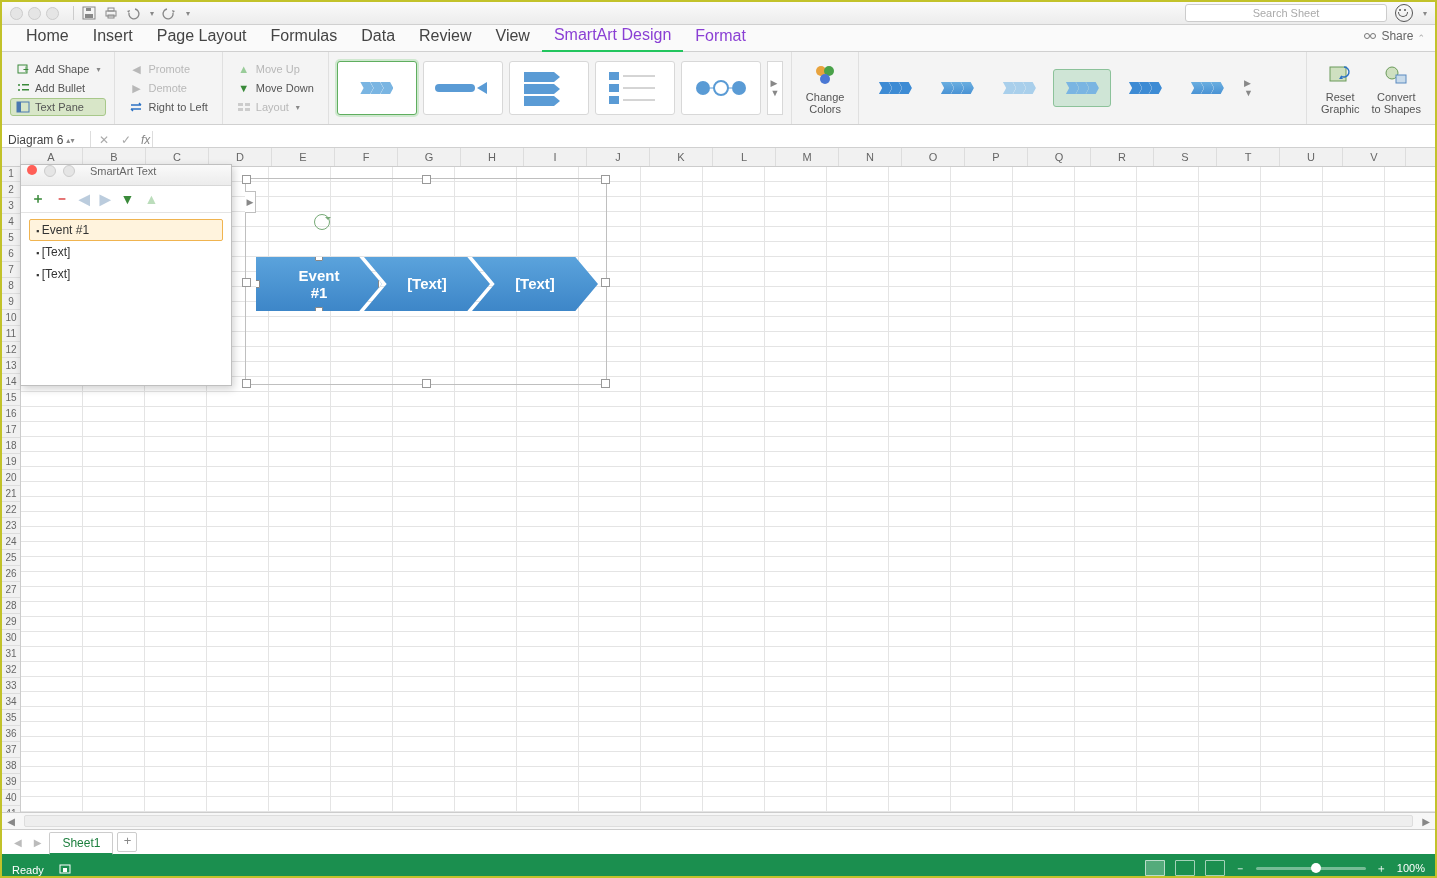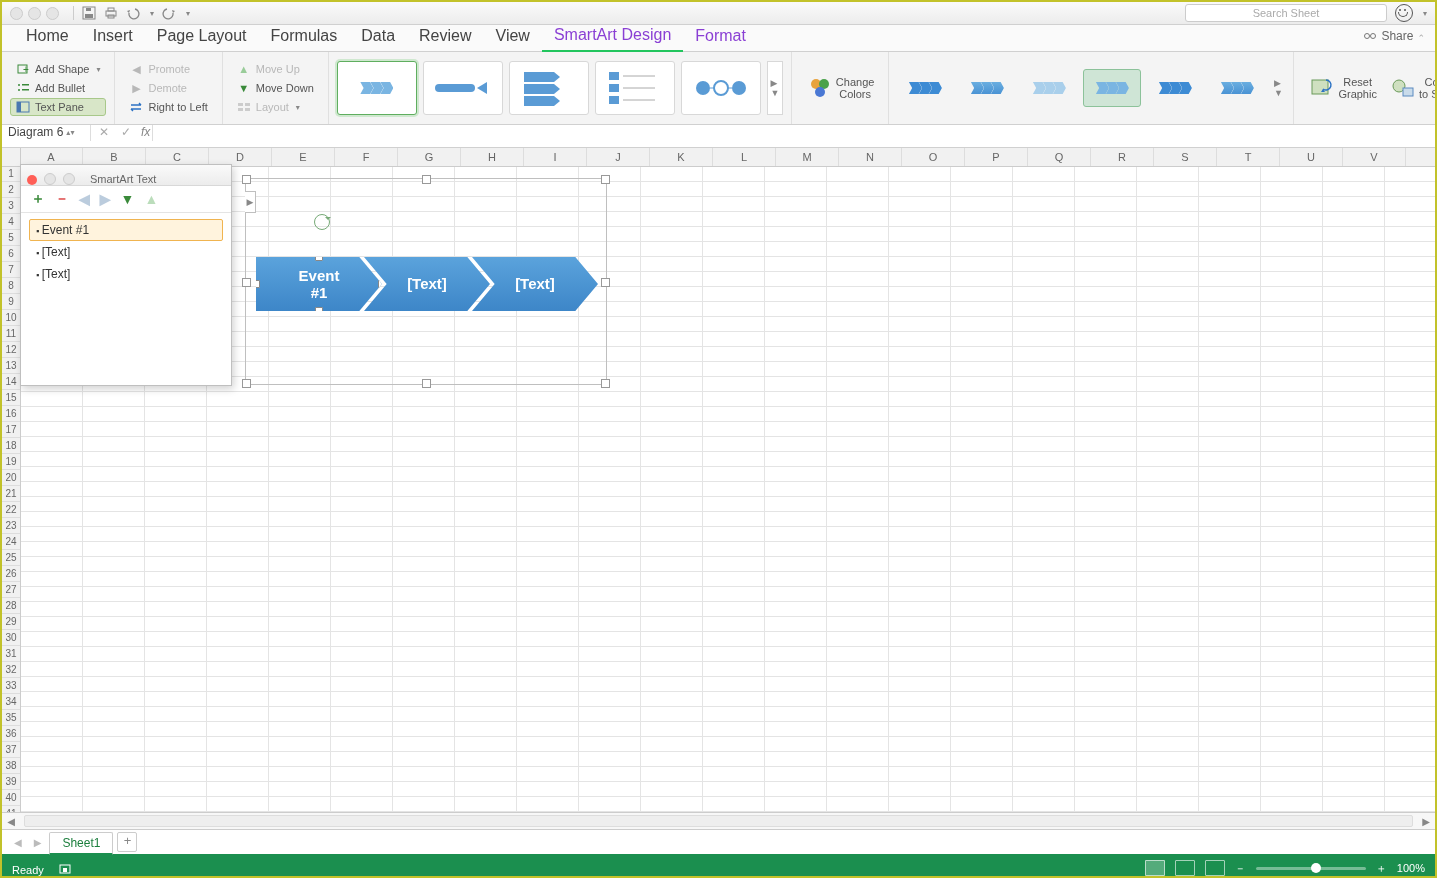--- a/index.html
+++ b/index.html
@@ -34,31 +34,31 @@
   .rbtn.pressed{background:#d8e6c8;border:1px solid #a8c88a;padding:1px 5px}
   .drop{font-size:8px;color:#888;margin-left:2px}
   .layout-gallery{display:flex;gap:6px;align-items:center}
   .lg-item{width:78px;height:52px;background:#fff;border:1px solid #d8d8d8;border-radius:3px;display:flex;align-items:center;justify-content:center;position:relative}
   .lg-item.sel{border:1.5px solid #5fae5f;box-shadow:0 0 0 2px #cfe8cf}
   .lg-nav{width:14px;height:52px;display:flex;align-items:center;justify-content:center;border:1px solid #d8d8d8;background:#fff;font-size:9px;color:#888}
   .style-gallery{display:flex;gap:6px;align-items:center}
   .sg-item{width:56px;height:36px;display:flex;align-items:center;justify-content:center;border-radius:3px}
   .sg-item.sel{background:#cfe5d6;border:1px solid #8cc29a}
   .sg-nav{width:14px;height:36px;display:flex;align-items:center;justify-content:center;color:#888;font-size:9px}
-  .vstack{display:flex;flex-direction:row;align-items:center;gap:2px;padding:2px 6px;font-size:11px;color:#555;text-align:center;line-height:1.1}
+  .vstack{display:flex;flex-direction:column;align-items:center;gap:2px;padding:2px 6px;font-size:11px;color:#555;text-align:center;line-height:1.1}
   .vstack .ico{width:28px;height:28px}
   
   .chev3{display:flex}
   .chev3 span{width:13px;height:12px;background:#3d8bd4;clip-path:polygon(0 0,75% 0,100% 50%,75% 100%,0 100%,25% 50%)}
   .chev3.light span{background:#a9cfeb}
   .chev3.mid span{background:#7ab5e2}
   .chev3.stripe span{background:linear-gradient(#6aaee0,#4a93d4)}
   .chev3 span+span{margin-left:-3px}
   
-  .fbar{height:22px;border-bottom:1px solid #d0d0d0;display:flex;align-items:flex-start;background:#fff}
+  .fbar{height:22px;border-bottom:1px solid #d0d0d0;display:flex;align-items:flex-end;background:#fff}
   .namebox{width:80px;padding-left:6px;font-size:12px;color:#444;display:flex;align-items:center;gap:3px}
   .namebox .dd{font-size:8px;color:#888}
   .fbar .fx-btn{width:22px;text-align:center;color:#aaa}
   .fbar .fx{font-style:italic;color:#888;padding-left:4px}
   .fbar .vline{width:1px;height:16px;background:#ddd;margin:0 2px}
   
   .grid-wrap{flex:1;display:flex;overflow:hidden;position:relative}
   .corner{width:18px;height:18px;border-right:1px solid #ccc;border-bottom:1px solid #ccc;background:#f1f1f1;position:absolute;left:0;top:0;z-index:3}
   .col-headers{position:absolute;left:18px;top:0;right:0;height:18px;display:flex;background:#f1f1f1;border-bottom:1px solid #ccc;z-index:2}
   .ch{width:62px;text-align:center;font-size:11px;color:#666;border-right:1px solid #ddd;line-height:18px}
@@ -74,21 +74,21 @@
   .rot{position:absolute;left:68px;top:35px;width:14px;height:14px;border:1.5px solid #7a7;border-radius:50%}
   .rot::after{content:"";position:absolute;right:-2px;top:2px;border:3px solid transparent;border-top-color:#7a7}
   .expand-tab{position:absolute;left:-1px;top:12px;width:10px;height:20px;background:#fff;border:1px solid #bfbfbf;border-left:none;font-size:9px;text-align:center;line-height:20px;color:#888}
   .arrows-row{position:absolute;left:10px;top:78px;display:flex}
   .big-chev{width:126px;height:54px;background:linear-gradient(#5ba3dc,#3d86c8);color:#fff;font-size:15px;font-weight:600;display:flex;align-items:center;justify-content:center;text-align:center;line-height:1.15;clip-path:polygon(0 0,82% 0,100% 50%,82% 100%,0 100%,18% 50%);margin-left:-18px;position:relative}
   .big-chev:first-child{margin-left:0;clip-path:polygon(0 0,82% 0,100% 50%,82% 100%,0 100%)}
   .big-chev.sel{outline:1.5px solid #888;outline-offset:1px}
   .shp-handle{position:absolute;width:6px;height:6px;background:#fff;border:1px solid #888;border-radius:1px}
   
   .textpane{position:absolute;left:0px;top:-2px;width:210px;height:220px;background:#fff;border:1px solid #bfbfbf;box-shadow:2px 3px 8px rgba(0,0,0,.18);z-index:5}
-  .tp-title{height:20px;background:linear-gradient(#fafafa,#ececec);border-bottom:1px solid #d8d8d8;display:flex;align-items:flex-end;padding-left:6px;gap:7px;font-size:11px;color:#666}
+  .tp-title{height:20px;background:linear-gradient(#fafafa,#ececec);border-bottom:1px solid #d8d8d8;display:flex;align-items:flex-start;padding-left:6px;gap:7px;font-size:11px;color:#666}
   .tl-red{width:10px;height:10px;border-radius:50%;background:#ff5f57}
   .tl-gr{width:10px;height:10px;border-radius:50%;background:#e5e5e5;border:1px solid #ccc}
   .tp-toolbar{height:26px;border-bottom:1px solid #e4e4e4;display:flex;align-items:center;gap:10px;padding:0 10px}
   .tp-toolbar span{font-size:14px;font-weight:bold}
   .tp-list{padding:6px 8px}
   .tp-item{padding:3px 6px;font-size:12px;color:#333;border:1px solid transparent;border-radius:2px}
   .tp-item.sel{border-color:#f0b450;background:#fff3dd}
   .tp-item::before{content:"▪ ";font-size:9px}
   
   .hscroll{height:16px;background:#f7f7f7;border-top:1px solid #ccc;display:flex;align-items:center}

